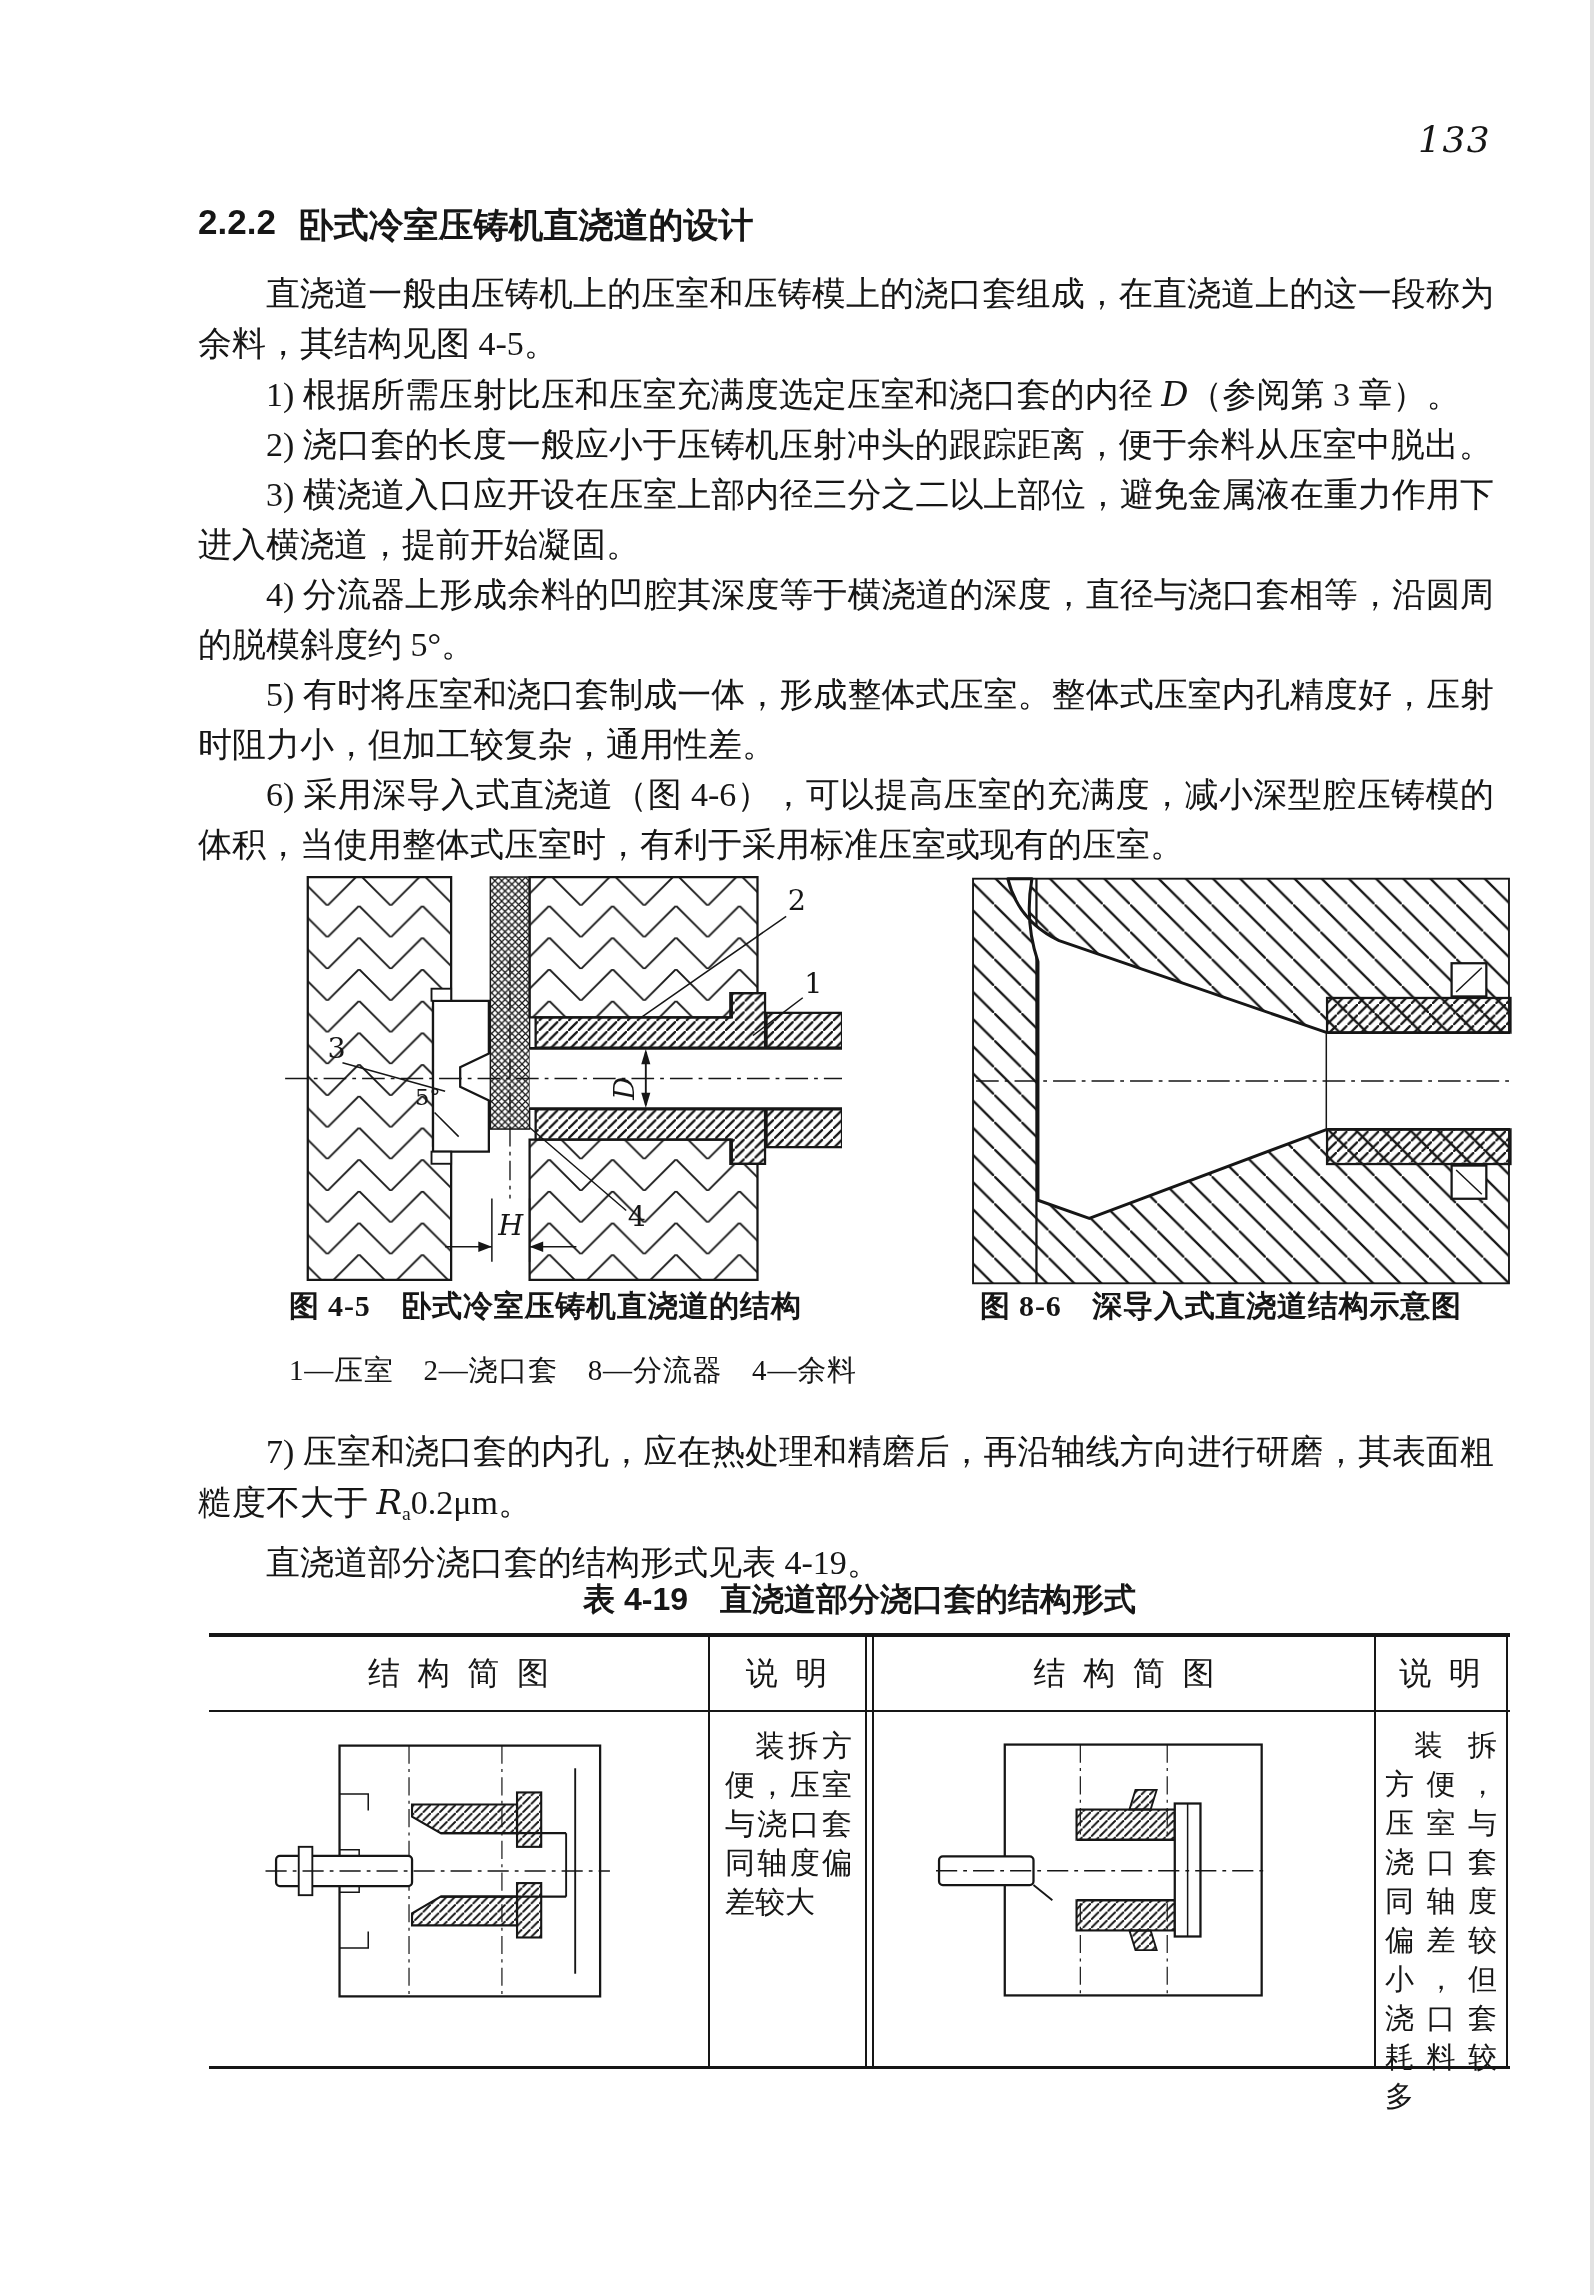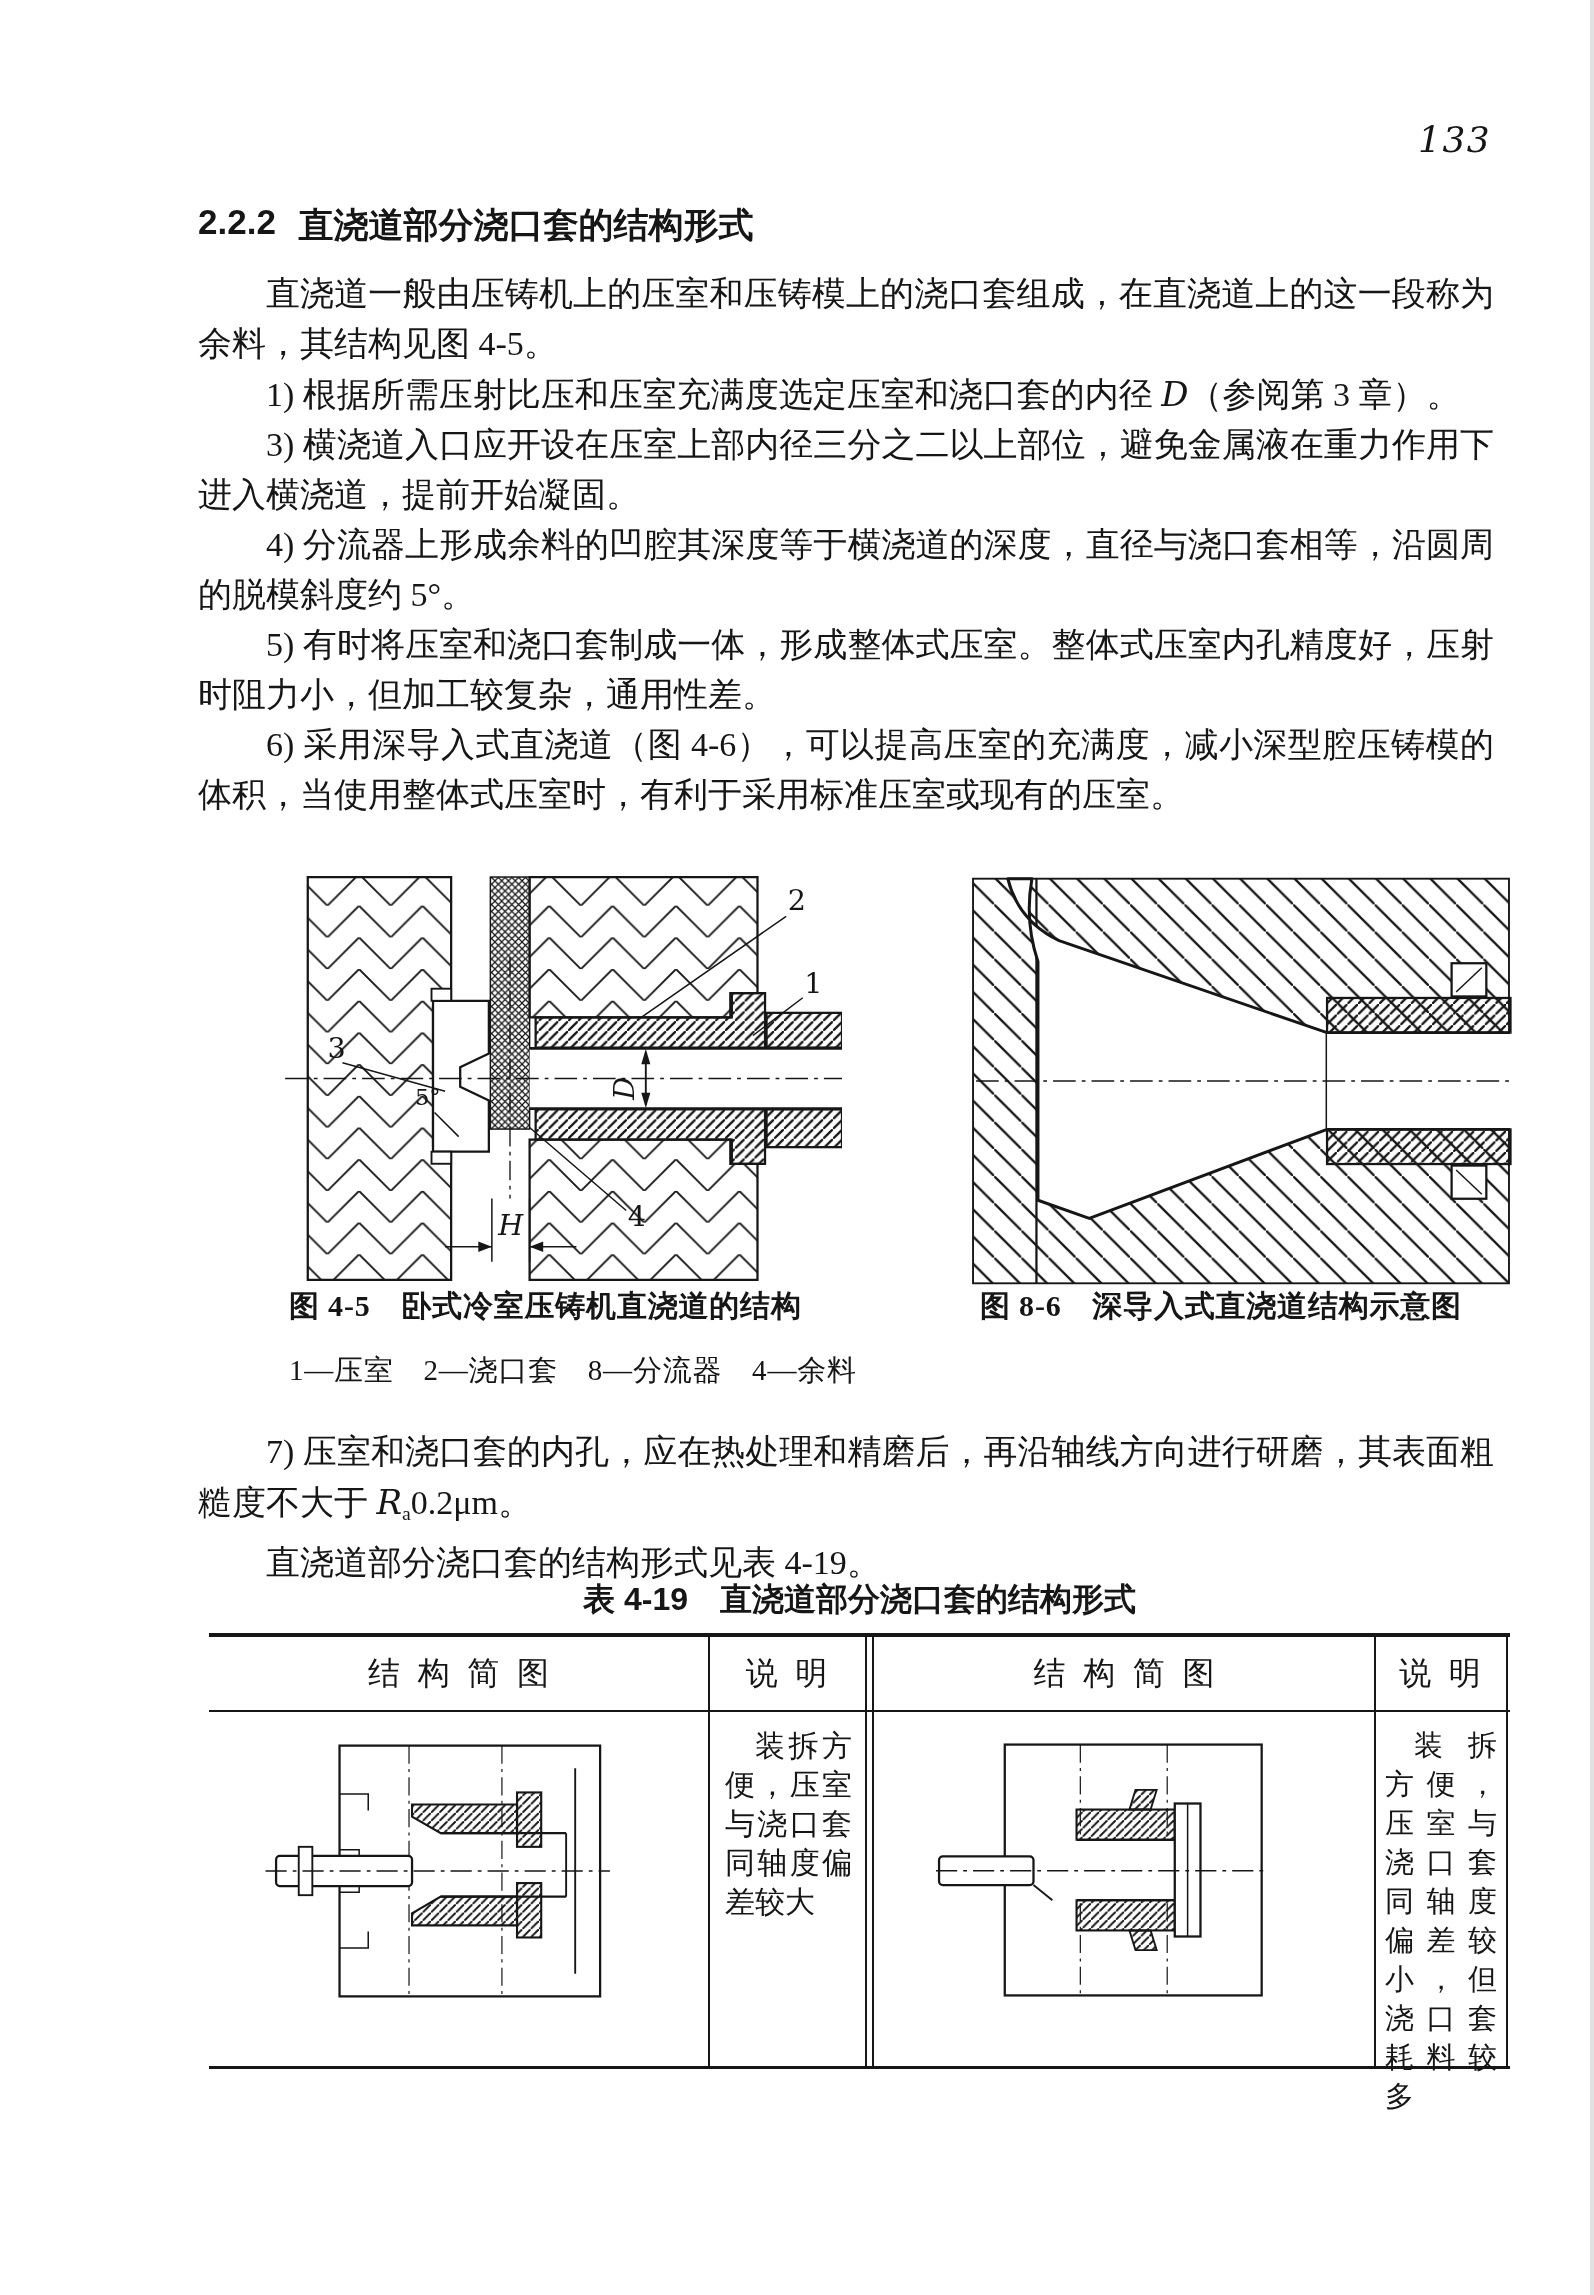--- a/index.html
+++ b/index.html
@@ -55,26 +55,27 @@
   svg .dim { font-size:38px; font-style:italic; }
   svg .ang { font-size:30px; }
 </style>
 </head>
 <body>
 
 <div class="abs page-number">133</div>
 
 <div class="abs heading">
   <span>2.2.2</span>
-  <span>直浇道部分浇口套的结构形式</span>
+  <span>卧式冷室压铸机直浇道的设计</span>
 </div>
 
 <div class="abs body-block bb1">
   <p>直浇道一般由压铸机上的压室和压铸模上的浇口套组成，在直浇道上的这一段称为余料，其结构见图 4-5。</p>
   <p><span>1) 根据所需压射比压和压室充满度选定压室和浇口套的内径 </span><span class="var">D</span><span>（参阅第 3 章）。</span></p>
+  <p>2) 浇口套的长度一般应小于压铸机压射冲头的跟踪距离，便于余料从压室中脱出。</p>
   <p>3) 横浇道入口应开设在压室上部内径三分之二以上部位，避免金属液在重力作用下进入横浇道，提前开始凝固。</p>
   <p>4) 分流器上形成余料的凹腔其深度等于横浇道的深度，直径与浇口套相等，沿圆周的脱模斜度约 5°。</p>
   <p>5) 有时将压室和浇口套制成一体，形成整体式压室。整体式压室内孔精度好，压射时阻力小，但加工较复杂，通用性差。</p>
   <p>6) 采用深导入式直浇道（图 4-6），可以提高压室的充满度，减小深型腔压铸模的体积，当使用整体式压室时，有利于采用标准压室或现有的压室。</p>
 </div>
 
 <svg class="abs fig" style="left:264px; top:874px;" width="578" height="409" viewBox="0 0 766 542">
   <defs>
     <pattern id="f5zig" width="84" height="42" patternUnits="userSpaceOnUse">
       <path d="M0,42 L42,0 L84,42" fill="none" stroke="#161616" stroke-width="2.4"></path>

